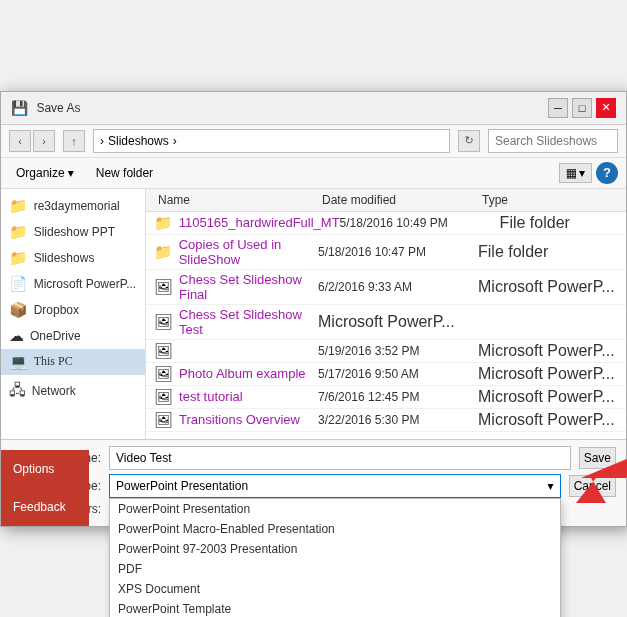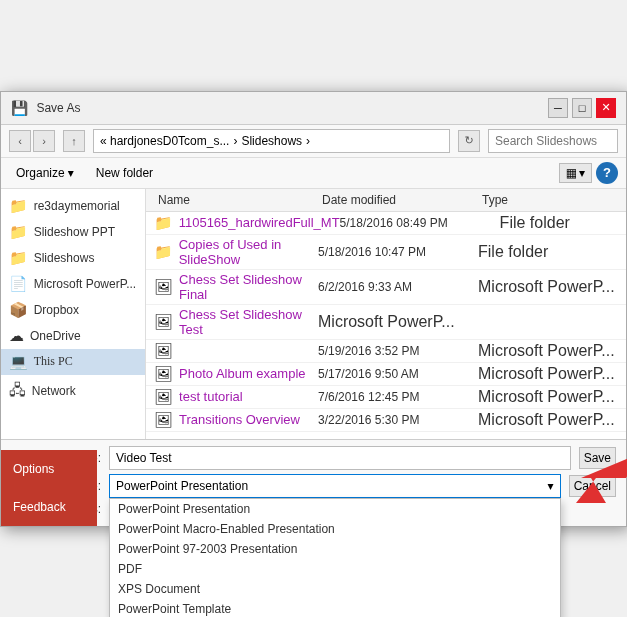--- a/index.html
+++ b/index.html
@@ -65,21 +65,20 @@
     </div>
   </div>
 
   <div class="toolbar">
     <div class="toolbar-nav">
       <button class="nav-btn">‹</button>
       <button class="nav-btn">›</button>
     </div>
     <button class="nav-btn">↑</button>
     <div class="breadcrumb">
-      <span>«  hardjonesD0Tcom_s...</span>
       <span>›</span>
       <span>Slideshows</span>
       <span>›</span>
     </div>
     <button class="refresh-btn nav-btn">↻</button>
     <div class="search-box">
       <input type="text" placeholder="Search Slideshows" style="">
 
     </div>
   </div>
@@ -143,21 +142,21 @@
         <span>Name</span>
         <span>Date modified</span>
         <span>Type</span>
       </div>
       <div id="file-rows">
           <div class="file-row">
       <div class="file-name">
         <span style="font-size:15px;">📁</span>
         <span class="file-name-text">1105165_hardwiredFull_MT</span>
       </div>
-      <span class="file-date">5/18/2016 08:49 PM</span>
+      <span class="file-date">5/18/2016 10:49 PM</span>
       <span class="file-type">File folder</span>
     </div>
           <div class="file-row">
       <div class="file-name">
         <span style="font-size:15px;">📁</span>
         <span class="file-name-text">Copies of Used in SlideShow</span>
       </div>
       <span class="file-date">5/18/2016 10:47 PM</span>
       <span class="file-type">File folder</span>
     </div>
@@ -241,20 +240,20 @@
       </div>
     </div>
     <div class="bottom-row authors-row">
       <span class="bottom-label">Authors:</span>
       <div style="flex:1;display:flex;align-items:center;gap:8px;">
         <span style="cursor:pointer;font-size:12px;color:#333;">▲ Hide Folders</span>
       </div>
     </div>
   </div>
 
-<div style="position: absolute; left: 0px; bottom: 0px; width: 96px; background: rgb(192, 57, 43); display: flex; flex-direction: column; z-index: 5;">
+<div style="position: absolute; left: 0px; bottom: 0px; width: 88px; background: rgb(192, 57, 43); display: flex; flex-direction: column; z-index: 5;">
       <div class="left-panel-item">Options</div>
       <div class="left-panel-item">Feedback</div>
     </div>
   </div>
 
 <style>
 </style>
 
 </body></html>

